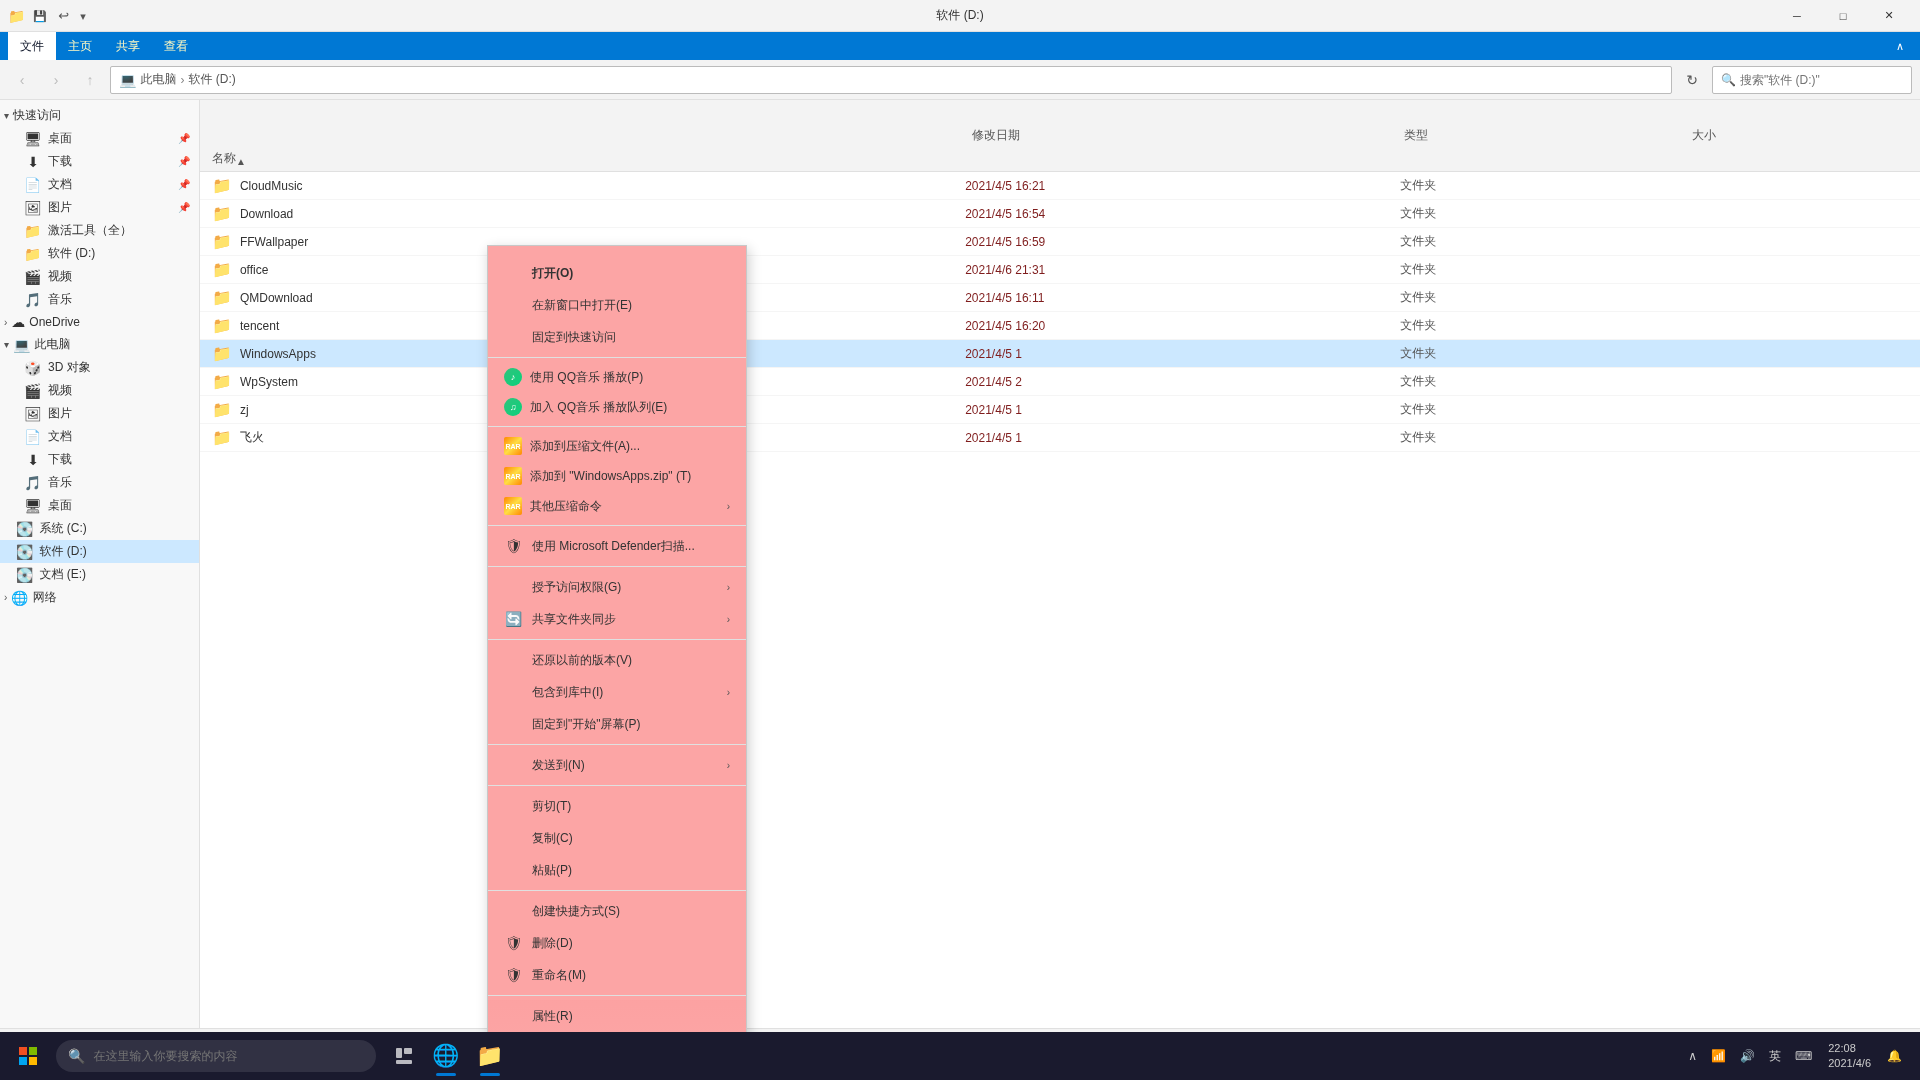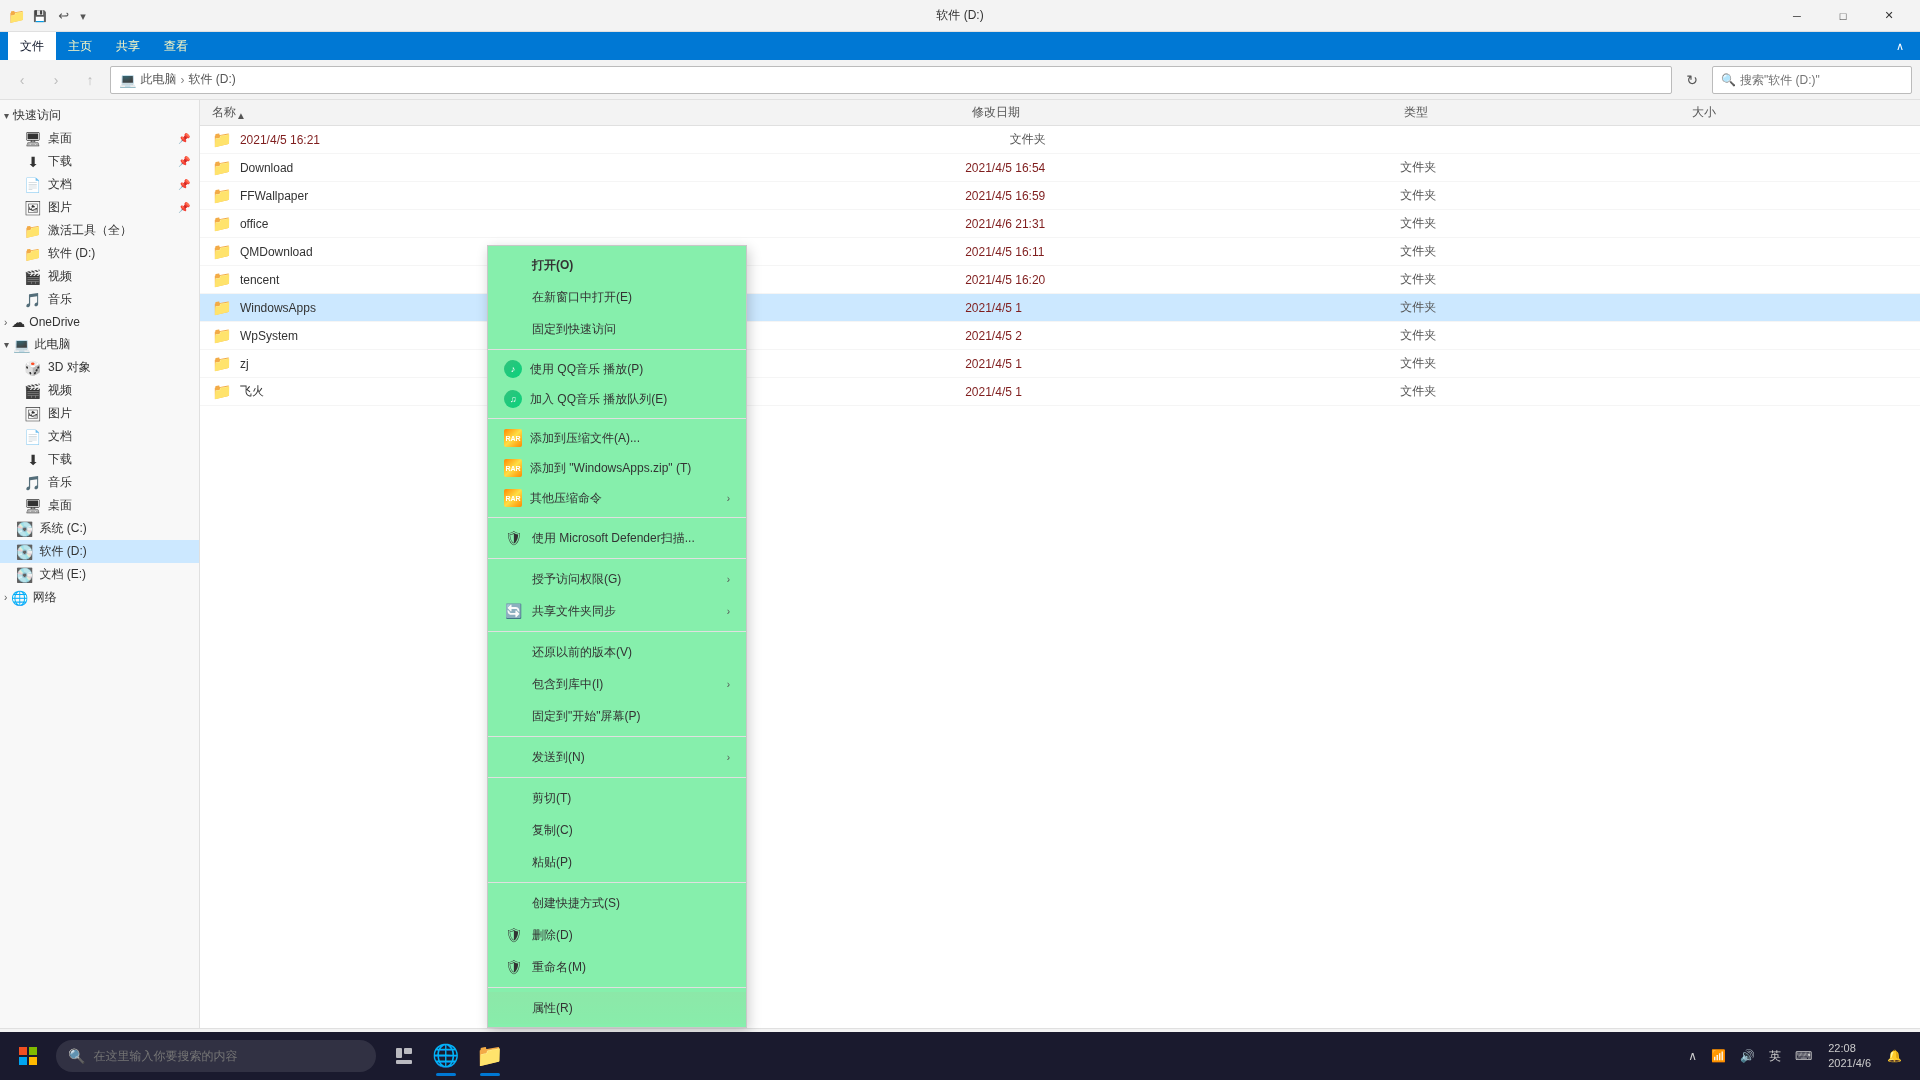--- a/index.html
+++ b/index.html
@@ -209,21 +209,21 @@
       display: flex;
       align-items: center;
       padding: 4px 12px;
       border-bottom: 1px solid #e0e0e0;
       font-size: 12px;
       color: #555;
       background: #f3f3f3;
       position: sticky;
       top: 0;
     }
-    .col-name { flex: 2; display: flex; align-items: flex-end; gap: 0; }
+    .col-name { flex: 2; display: flex; align-items: flex-end; gap: 0; margin-top: 46px; }
     .col-date { flex: 1.2; margin-left: 40px; }
     .col-type { flex: 0.8; }
     .col-size { flex: 0.6; }
     .col-sort { font-size: 10px; }
 
     .file-item {
       display: flex;
       align-items: center;
       padding: 4px 12px;
       cursor: pointer;
@@ -270,25 +270,25 @@
       font-size: 14px;
     }
     .view-btn.active { background: #cce8ff; }
 
     
     .context-menu {
       position: absolute;
       left: 487px;
       top: 245px;
       width: 260px;
-      background: #86efac;
+      background: #fca5a5;
       border: 1px solid #c8c8c8;
       box-shadow: 2px 4px 12px rgba(0,0,0,0.2);
       z-index: 1000;
-      padding: 3px 0;
+      padding: 11px 0;
       font-size: 12px;
     }
     .ctx-item {
       display: flex;
       align-items: center;
       padding: 6px 16px;
       cursor: pointer;
       color: #333;
       position: relative;
     }
@@ -571,20 +571,21 @@
         <span class="col-sort">▲</span>
       </div>
       <div class="col-date">修改日期</div>
       <div class="col-type">类型</div>
       <div class="col-size">大小</div>
     </div>
 
     <div id="file-items-container">
         <div class="file-item">
     <span class="file-icon" style="color:#f5c518;">📁</span>
+    <span class="file-name">CloudMusic</span>
     <span class="file-date">2021/4/5 16:21</span>
     <span class="file-type">文件夹</span>
     <span class="file-size"></span>
   </div>
         <div class="file-item">
     <span class="file-icon" style="color:#f5c518;">📁</span>
     <span class="file-name">Download</span>
     <span class="file-date">2021/4/5 16:54</span>
     <span class="file-type">文件夹</span>
     <span class="file-size"></span>

